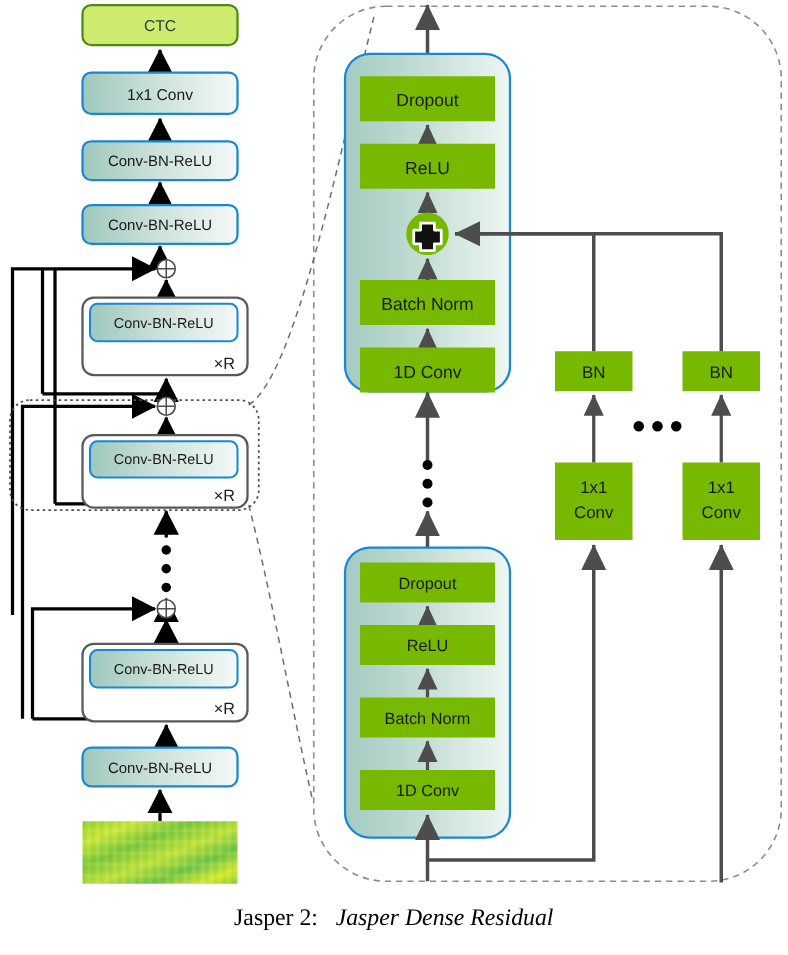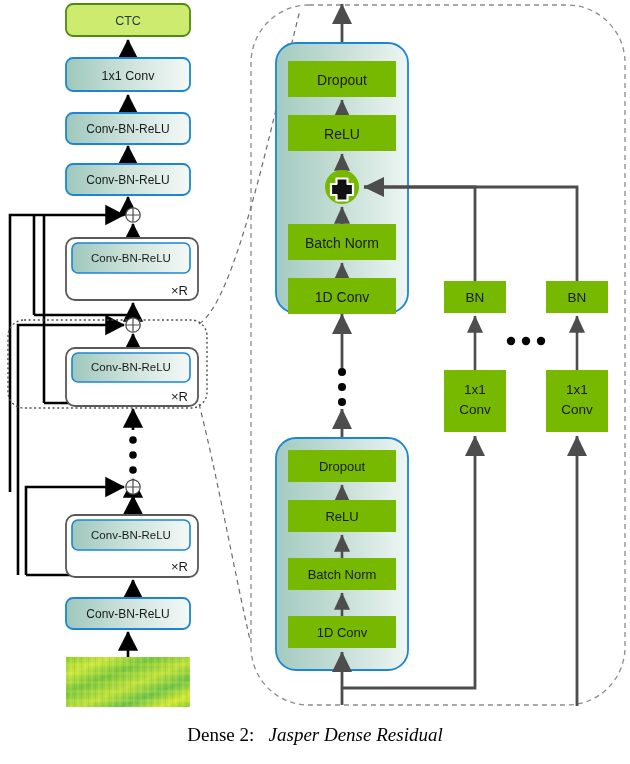--- a/index.html
+++ b/index.html
@@ -287,16 +287,16 @@
   <g fill="#000000">
     <circle cx="511" cy="341" r="4.2"></circle>
     <circle cx="526" cy="341" r="4.2"></circle>
     <circle cx="541" cy="341" r="4.2"></circle>
   </g>
 
 </svg>
 </div>
 
 <div class="cap">
-  <span class="lbl">Dense 2:</span>
+  <span class="lbl">Jasper 2:</span>
   <span>&nbsp;</span>
   <span class="ttl">Jasper Dense Residual</span>
 </div>
 
 </body></html>

